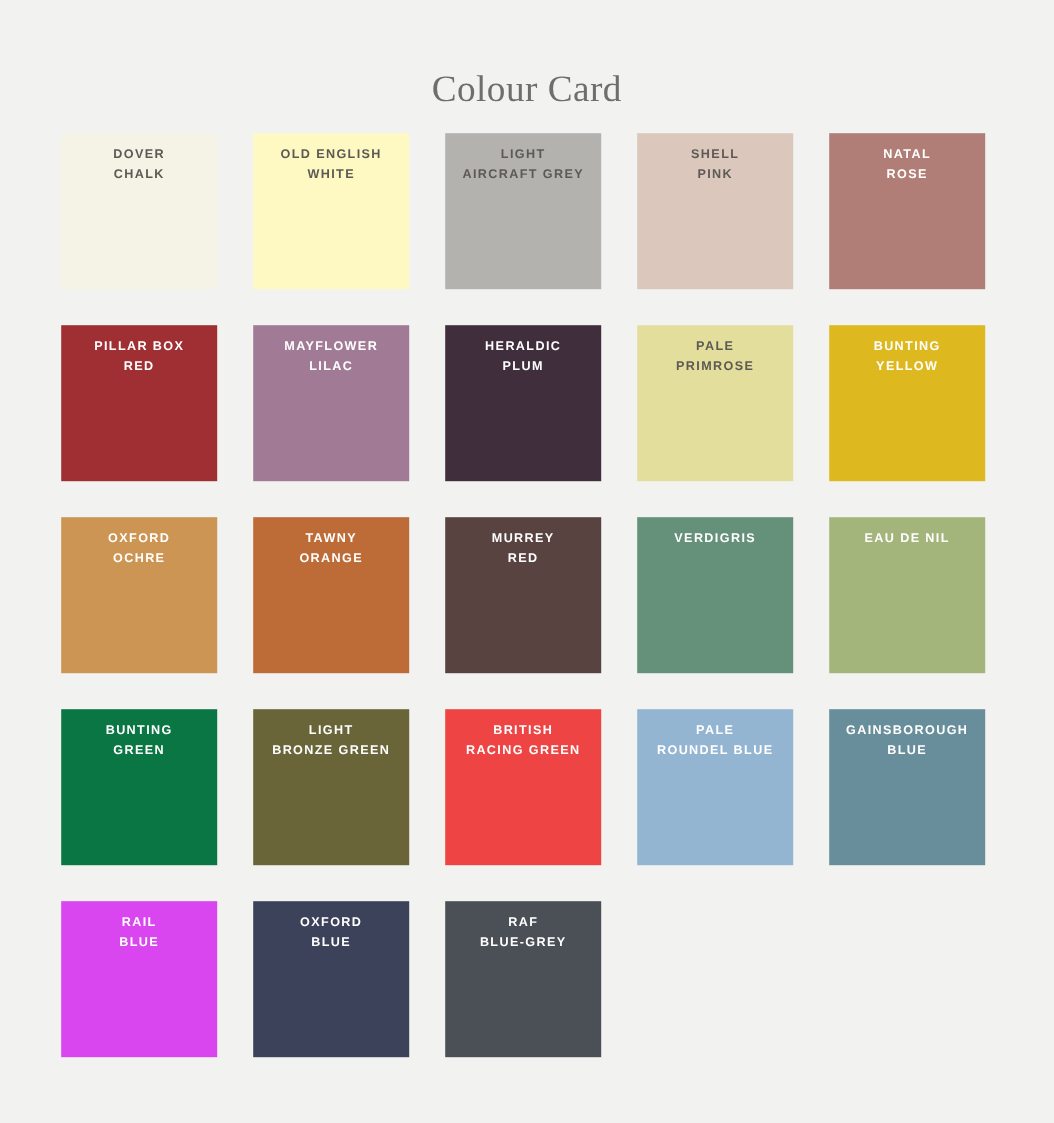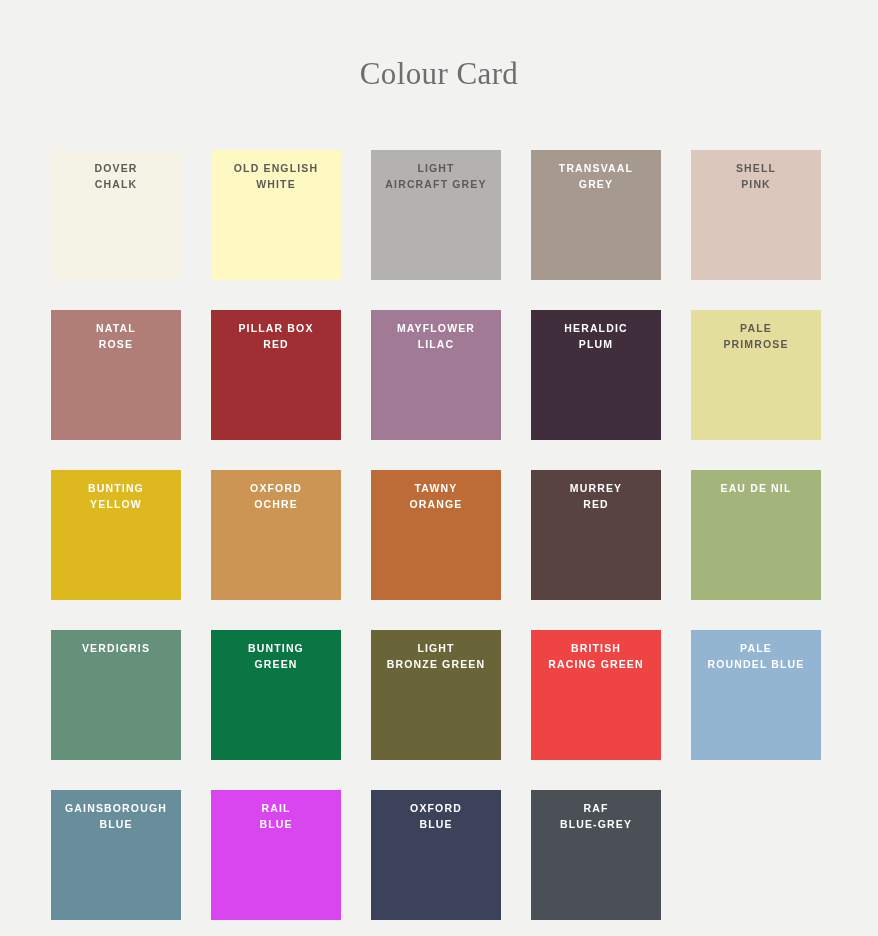--- a/index.html
+++ b/index.html
@@ -37,21 +37,20 @@
   .swatch-grid {
     position: absolute;
     left: 51px;
     top: 111px;
     width: 770px;
     display: grid;
     grid-template-columns: repeat(5, 130px);
     grid-auto-rows: 130px;
     column-gap: 30px;
     row-gap: 30px;
-    margin-top: 39px;
   }
   .swatch {
     position: relative;
     width: 130px;
     height: 130px;
     box-sizing: border-box;
     padding-top: 11px;
     display: block;
     overflow: hidden;
   }
@@ -85,24 +84,20 @@
 CHALK</span>
       </div>
       <div class="swatch dark-text" style="background-color: #fef9c3;">
         <span class="swatch-label">OLD ENGLISH
 WHITE</span>
       </div>
       <div class="swatch dark-text" style="background-color: rgb(179, 178, 175);">
         <span class="swatch-label">LIGHT
 AIRCRAFT GREY</span>
       </div>
-      <div class="swatch light-text" style="background-color: rgb(166, 154, 142);">
-        <span class="swatch-label">TRANSVAAL
-GREY</span>
-      </div>
       <div class="swatch dark-text" style="background-color: rgb(220, 199, 188);">
         <span class="swatch-label">SHELL
 PINK</span>
       </div>
       <div class="swatch light-text" style="background-color: rgb(177, 126, 119);">
         <span class="swatch-label">NATAL
 ROSE</span>
       </div>
       <div class="swatch light-text" style="background-color: rgb(160, 47, 51);">
         <span class="swatch-label">PILLAR BOX
@@ -129,25 +124,25 @@
 OCHRE</span>
       </div>
       <div class="swatch light-text" style="background-color: rgb(189, 108, 55);">
         <span class="swatch-label">TAWNY
 ORANGE</span>
       </div>
       <div class="swatch light-text" style="background-color: rgb(88, 67, 64);">
         <span class="swatch-label">MURREY
 RED</span>
       </div>
+      <div class="swatch light-text" style="background-color: rgb(101, 144, 121);">
+        <span class="swatch-label">VERDIGRIS</span>
+      </div>
       <div class="swatch light-text" style="background-color: rgb(164, 181, 124);">
         <span class="swatch-label">EAU DE NIL</span>
-      </div>
-      <div class="swatch light-text" style="background-color: rgb(101, 144, 121);">
-        <span class="swatch-label">VERDIGRIS</span>
       </div>
       <div class="swatch light-text" style="background-color: rgb(10, 118, 68);">
         <span class="swatch-label">BUNTING
 GREEN</span>
       </div>
       <div class="swatch light-text" style="background-color: rgb(106, 101, 57);">
         <span class="swatch-label">LIGHT
 BRONZE GREEN</span>
       </div>
       <div class="swatch light-text" style="background-color: #ef4444;">

